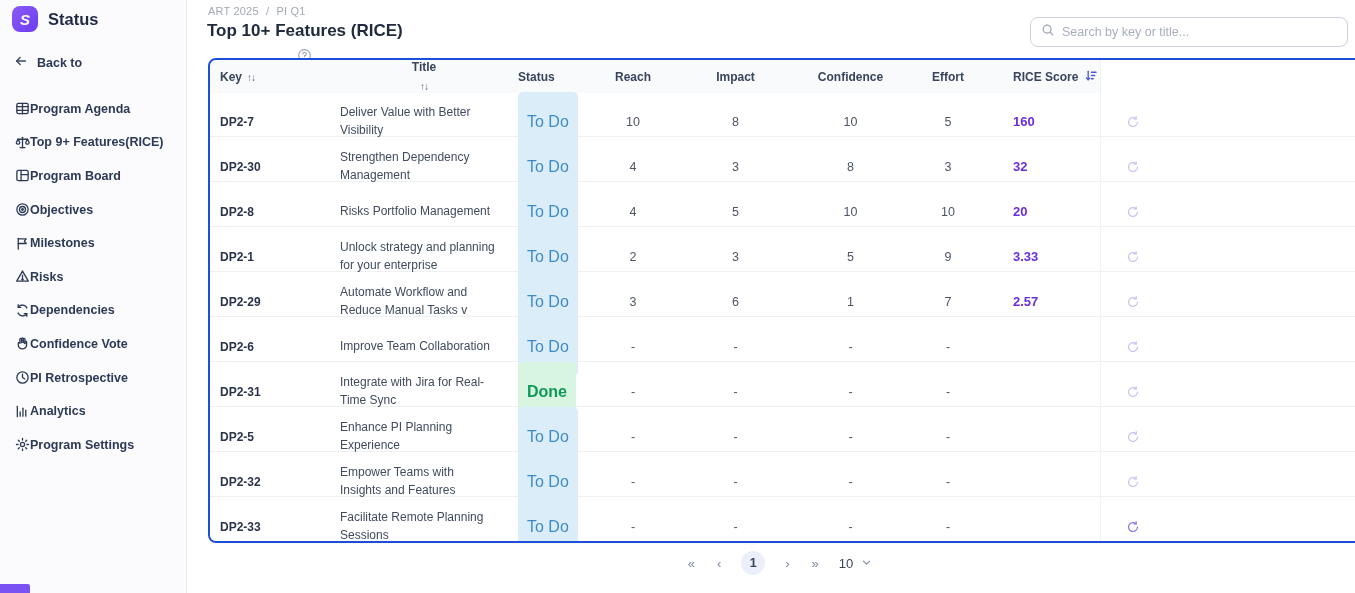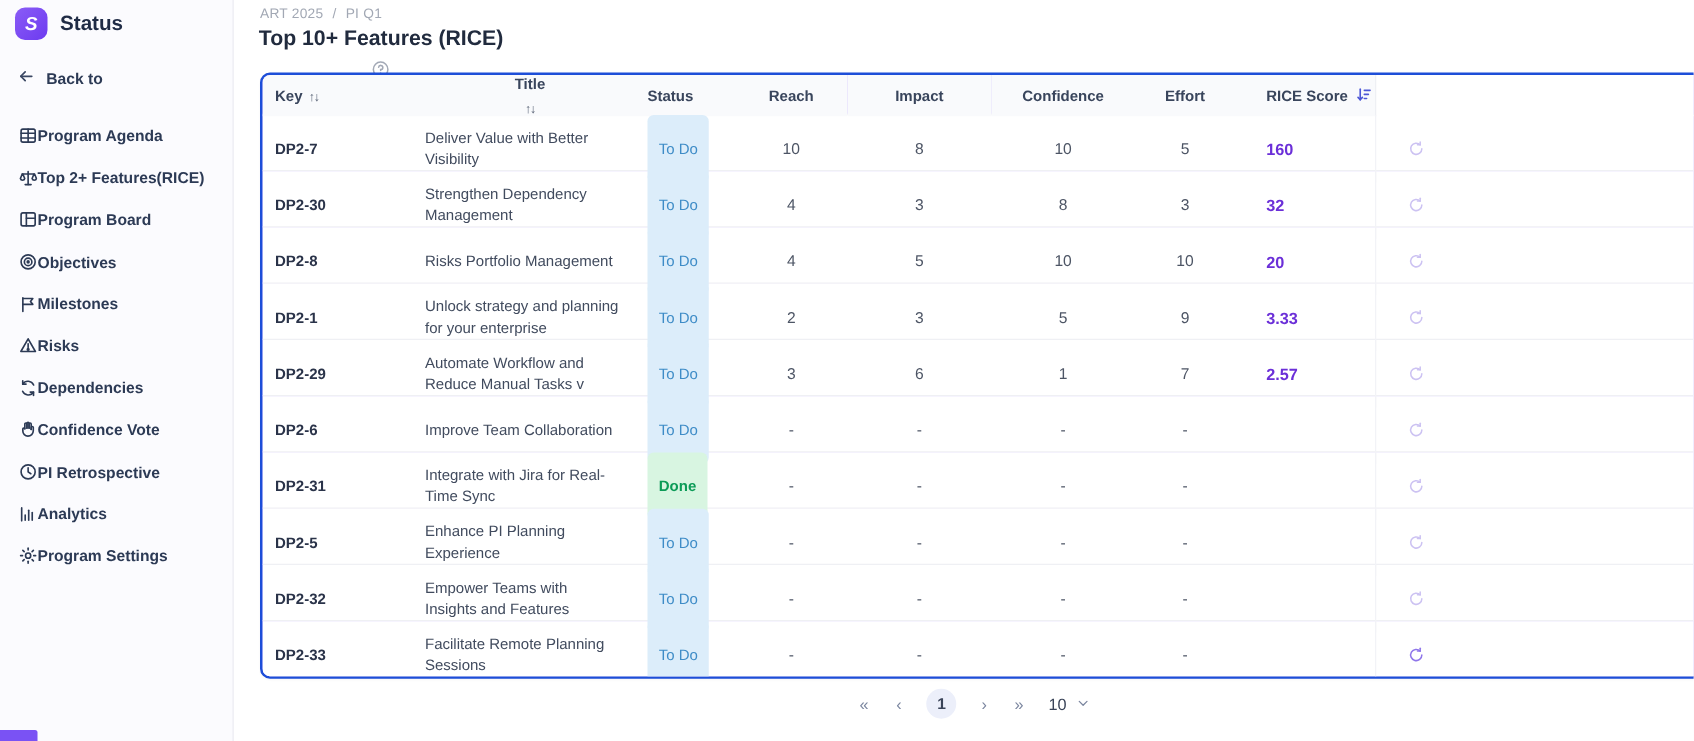--- a/index.html
+++ b/index.html
@@ -57,21 +57,21 @@
   .th-rice { padding-left:25px; gap:6px; }
   .th-actions { background:#fff; border-left:1px solid #EEF0F4; }
   .sort-updown::after { content:"↑↓"; font-size:10px; letter-spacing:-1px; color:#5B6577; }
   .sort-desc-icon svg { stroke:#4C56D6; fill:none; stroke-width:1.4; stroke-linecap:round; stroke-linejoin:round; }
 
   .trow { height:45px; border-bottom:1px solid #EFF0F4; align-items:center; background:#fff; }
   .cell { font-size:12px; color:#4D5565; }
   .cell.key { padding-left:10px; font-weight:700; font-size:12px; color:#2A3349; }
   .cell.title { padding-left:8px; padding-right:12px; color:#414B5E; line-height:1.45; }
   .cell.status { padding-left:10px; }
-  .badge { display:inline-block; padding:20px 9px; border-radius:5px; font-size:12px; line-height:1.2; }
+  .badge { display:inline-block; padding:20px 9px; border-radius:5px; font-size:16px; line-height:1.2; }
   .badge-todo { background:#DCEDFA; color:#3E8CC7; }
   .badge-done { background:#D8F5E1; color:#0C9B57; font-weight:700; }
   .cell.num { text-align:center; font-size:12.5px; }
   .cell.rice { padding-left:25px; font-weight:700; font-size:13px; color:#6B2FD8; }
   .cell.actions { height:100%; border-left:1px solid #F2F3F7; display:flex; align-items:center; padding-left:22px; }
   .refresh-btn { background:none; border:none; cursor:pointer; width:20px; height:20px;
                  display:flex; align-items:center; justify-content:center; color:#CCC2F2; padding:0; }
   .refresh-btn svg { stroke:currentColor; fill:none; stroke-width:1.4; stroke-linecap:round; stroke-linejoin:round; }
   .trow:last-child .refresh-btn { color:#8F76EA; }
 
@@ -123,21 +123,21 @@
       <div class="menu-item">
         <span class="icon">
             <svg width="15" height="15" viewBox="0 0 16 16">
               <path d="M8 2.5v11"></path>
               <path d="M5.5 13.5h5"></path>
               <path d="M3 4.5h10"></path>
               <path d="M3 4.5 1.4 8.3a1.9 1.9 0 0 0 3.7 0L3.5 4.5"></path>
               <path d="M13 4.5l-1.6 3.8a1.9 1.9 0 0 0 3.7 0L13.5 4.5"></path>
             </svg>
           </span>
-        <span>Top 2+ Features(RICE)</span>
+        <span>Top 9+ Features(RICE)</span>
       </div>
       <div class="menu-item">
         <span class="icon">
             <svg width="15" height="15" viewBox="0 0 16 16">
               <rect x="2" y="2.5" width="12" height="11" rx="1.5"></rect>
               <line x1="6.5" y1="2.5" x2="6.5" y2="13.5"></line>
               <line x1="6.5" y1="7" x2="14" y2="7"></line>
             </svg>
           </span>
         <span>Program Board</span>
@@ -244,20 +244,29 @@
     <h1 class="page-title">Top 10+ Features (RICE)</h1>
     <span class="help-icon">
       <svg width="15" height="15" viewBox="0 0 16 16">
           <circle cx="8" cy="8" r="6.2"></circle>
           <path d="M6.3 6.2A1.8 1.8 0 1 1 8 8.2V9"></path>
           <circle cx="8" cy="11.2" r="0.7" fill="currentColor" stroke="none"></circle>
         </svg>
     </span>
   </div>
 
+  <div class="search-box">
+    <span>
+      <svg width="14" height="14" viewBox="0 0 16 16">
+          <circle cx="7" cy="7" r="4.5"></circle>
+          <line x1="10.5" y1="10.5" x2="13.5" y2="13.5"></line>
+        </svg>
+    </span>
+    <input type="text" placeholder="Search by key or title..." style="">
+  </div>
 
   <div class="table-card">
     <div class="grid-row thead">
       <div class="th th-key sortable">
         <span>Key</span>
         <span class="sort-updown"></span>
       </div>
       <div class="th th-title sortable">
         <span>Title</span>
         <span class="sort-updown"></span>

